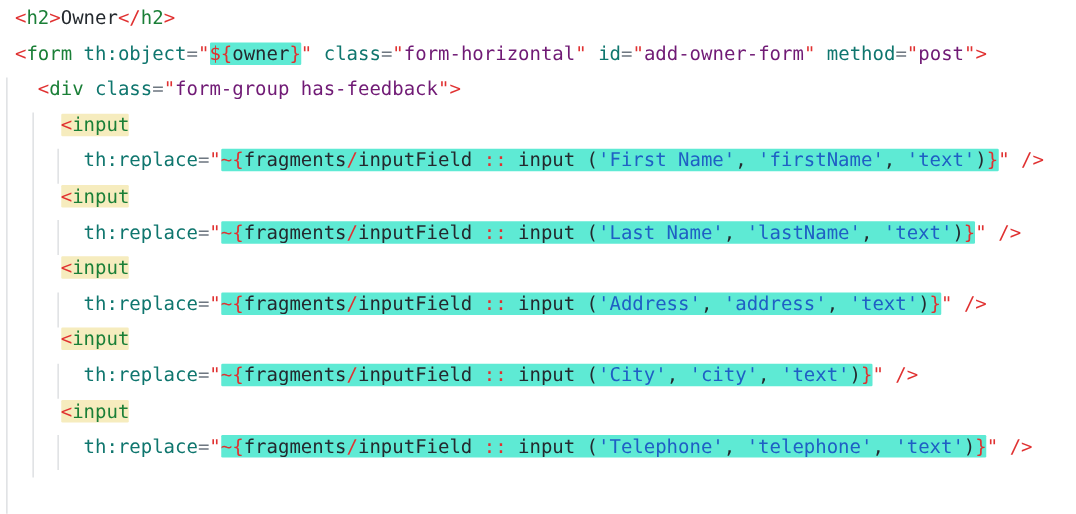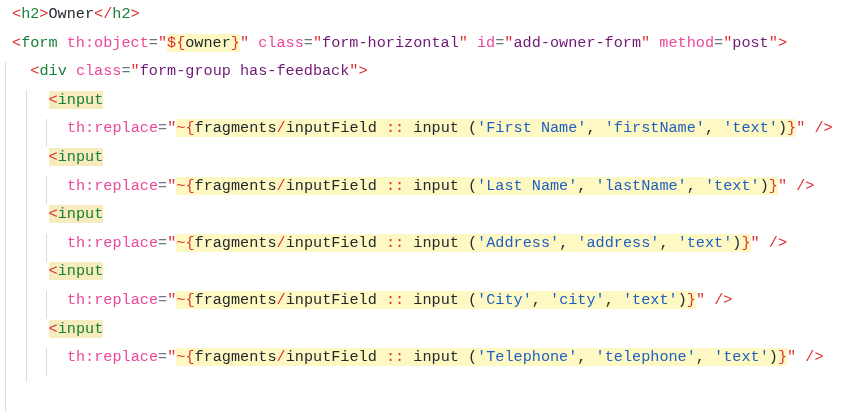--- a/index.html
+++ b/index.html
@@ -13,21 +13,20 @@
     height: 411px;
     overflow: hidden;
     font-family: "DejaVu Sans Mono", "Liberation Mono", monospace;
   }
 
   #code-viewer {
     position: relative;
     width: 861px;
     height: 361px;
     background: #ffffff;
-    font-family: Liberation Mono, monospace;
   }
 
   .code-line {
     position: relative;
     height: 28.6px;
     line-height: 28.6px;
     white-space: pre;
     font-size: 15.2px;
     letter-spacing: 0px;
     color: #24292e;
@@ -47,32 +46,32 @@
   }
   .guide.g1 { left: 5px;  top: 62px;  height: 349px; }
   .guide.g2 { left: 26px; top: 90px;  height: 292px; }
   .guide.g3a { left: 46px; top: 119px; height: 28px; }
   .guide.g3b { left: 46px; top: 176px; height: 28px; }
   .guide.g3c { left: 46px; top: 234px; height: 28px; }
   .guide.g3d { left: 46px; top: 291px; height: 28px; }
   .guide.g3e { left: 46px; top: 348px; height: 28px; }          
   .tok-bracket { color: #e03131; }          
   .tok-tag     { color: #1a7f37; }          
-  .tok-attr    { color: #ec4899; }          
+  .tok-attr    { color: #0f766e; }          
   .tok-eq      { color: #6e7781; }          
   .tok-quote   { color: #e03131; }          
   .tok-val     { color: #701a75; }          
   .tok-text    { color: #24292e; }          
   .tok-expr    { color: #24292e; }          
   .tok-exprdel { color: #e03131; }          
   .tok-str     { color: #1f5fc4; }          
 
   
   .hl-expr {
-    background: #fef9c3;
+    background: #5eead4;
     border-radius: 1px;
   }
   .hl-tag {
     background: #f6ecbe;
     border-radius: 1px;
     margin-top: 36px;
   }
 </style>
 </head>
 <body>

